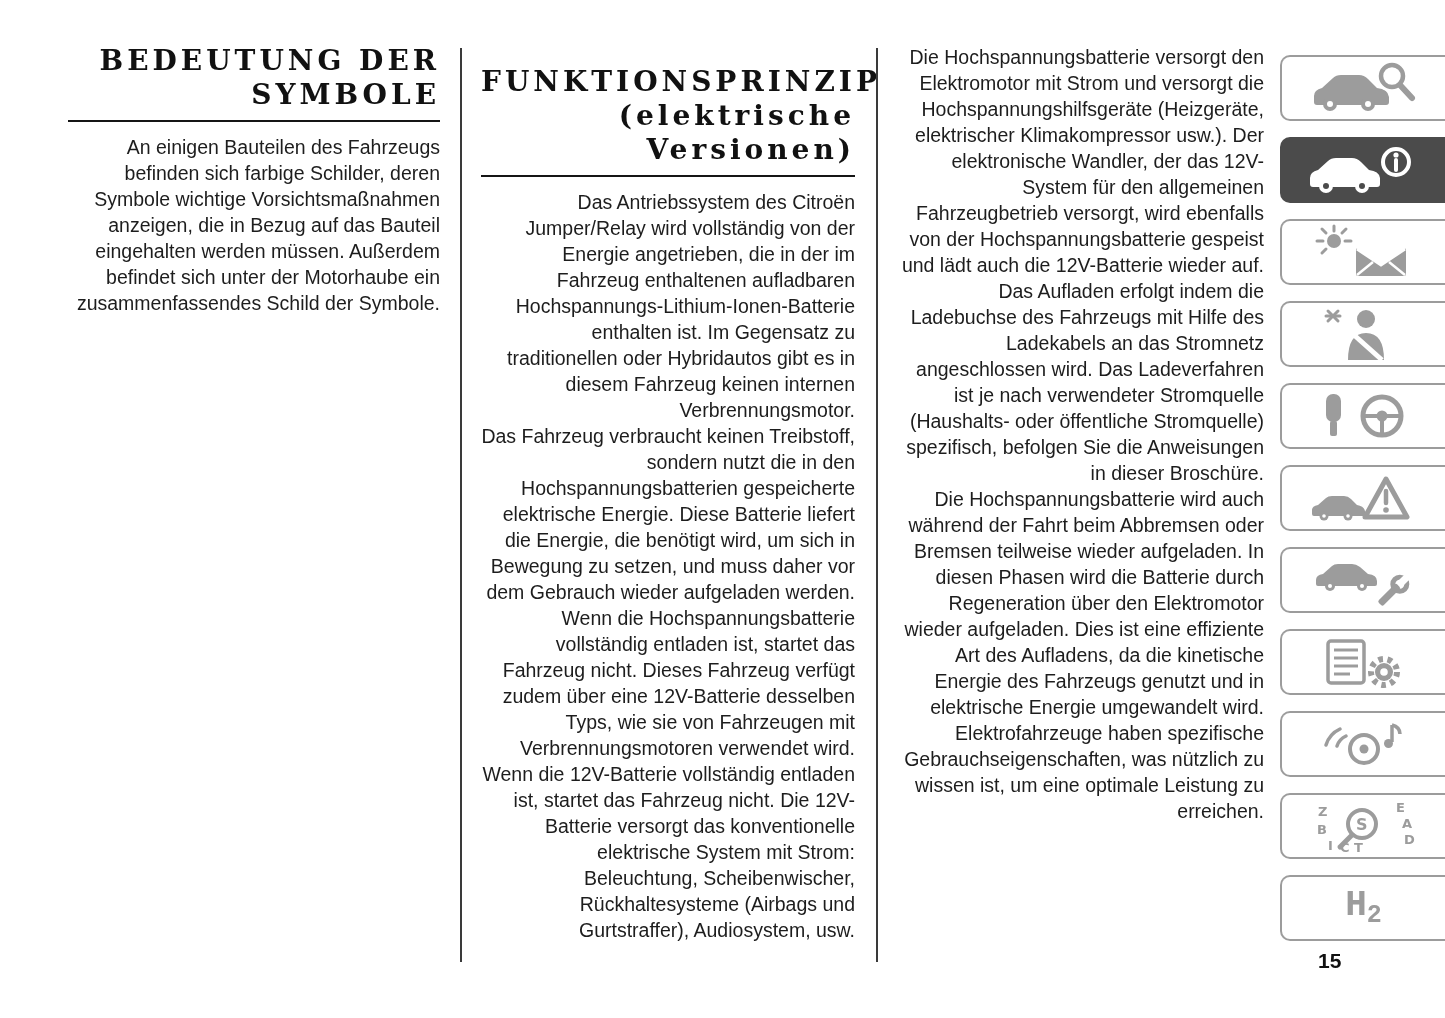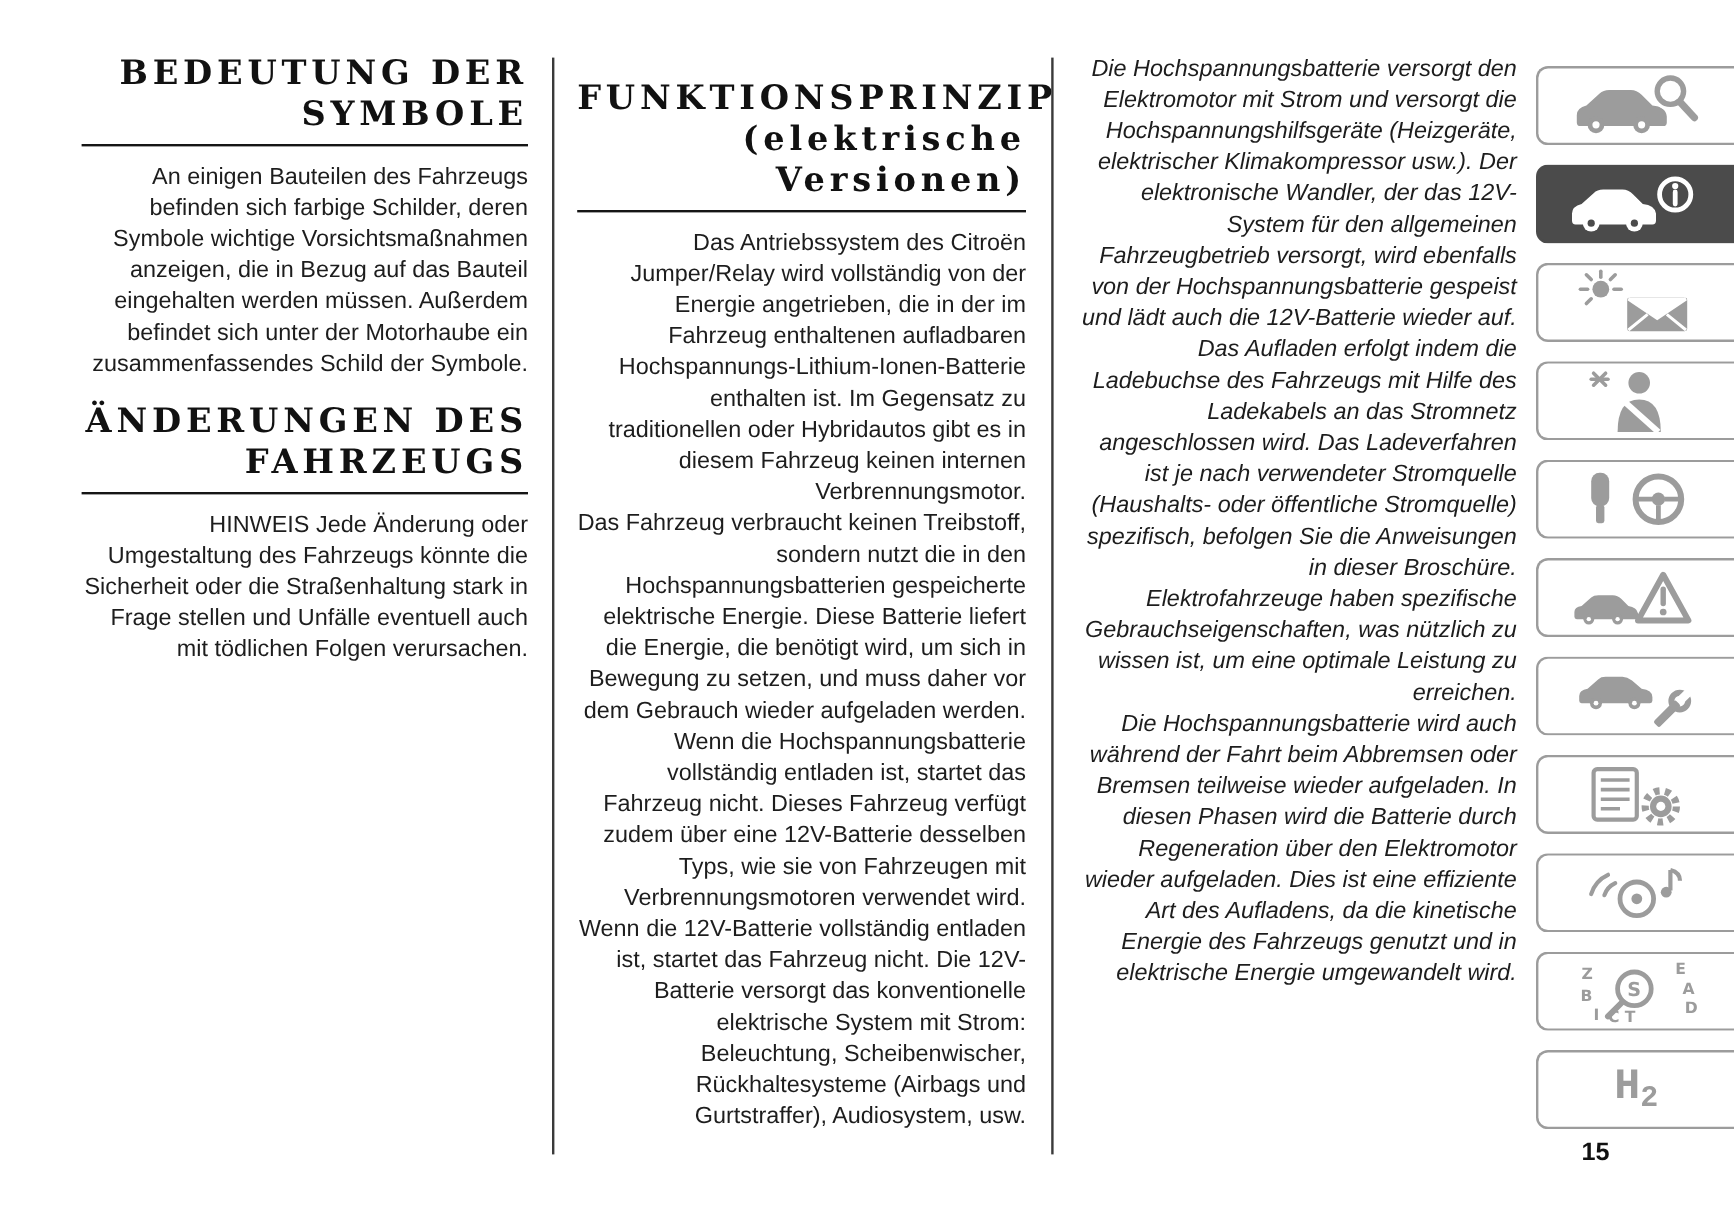--- a/index.html
+++ b/index.html
@@ -11,21 +11,21 @@
     background: #ffffff;
     font-family: "Liberation Sans", sans-serif;
     color: #1d1d1d;
     overflow: hidden;
   }
 
   
   .col { position: absolute; top: 44px; text-align: right; }
   .col-1 { left: 68px;  width: 372px; }
   .col-2 { left: 481px; width: 374px; margin-top: 21px; }
-  .col-3 { left: 896px; width: 368px; font-style: italic; }
+  .col-3 { left: 896px; width: 368px; }
 
   .vrule {
     position: absolute;
     top: 48px;
     width: 1.5px;
     height: 914px;
     background: #3a3a3a;
   }
   .vrule-1 { left: 460px; }
   .vrule-2 { left: 876px; }
@@ -121,47 +121,41 @@
 
 <div class="page">
 
   <section class="col col-1">
     <div class="section">
       <h2 class="heading">BEDEUTUNG DER SYMBOLE</h2>
       <div class="body-text">
         <p>An einigen Bauteilen des Fahrzeugs befinden sich farbige Schilder, deren Symbole wichtige Vorsichtsmaßnahmen anzeigen, die in Bezug auf das Bauteil eingehalten werden müssen. Außerdem befindet sich unter der Motorhaube ein zusammenfassendes Schild der Symbole.</p>
       </div>
     </div>
-    <div class="section">
-      <h2 class="heading">ÄNDERUNGEN DES FAHRZEUGS</h2>
-      <div class="body-text">
-        <p>HINWEIS Jede Änderung oder Umgestaltung des Fahrzeugs könnte die Sicherheit oder die Straßenhaltung stark in Frage stellen und Unfälle eventuell auch mit tödlichen Folgen verursachen.</p>
-      </div>
-    </div>
   </section>
 
   <div class="vrule vrule-1"></div>
 
   <section class="col col-2">
     <div class="section">
       <h2 class="heading">FUNKTIONSPRINZIP (elektrische Versionen)</h2>
       <div class="body-text">
         <p>Das Antriebssystem des Citroën Jumper/Relay wird vollständig von der Energie angetrieben, die in der im Fahrzeug enthaltenen aufladbaren Hochspannungs-Lithium-Ionen-Batterie enthalten ist. Im Gegensatz zu traditionellen oder Hybridautos gibt es in diesem Fahrzeug keinen internen Verbrennungsmotor.</p>
         <p>Das Fahrzeug verbraucht keinen Treibstoff, sondern nutzt die in den Hochspannungsbatterien gespeicherte elektrische Energie. Diese Batterie liefert die Energie, die benötigt wird, um sich in Bewegung zu setzen, und muss daher vor dem Gebrauch wieder aufgeladen werden. Wenn die Hochspannungsbatterie vollständig entladen ist, startet das Fahrzeug nicht. Dieses Fahrzeug verfügt zudem über eine 12V-Batterie desselben Typs, wie sie von Fahrzeugen mit Verbrennungsmotoren verwendet wird. Wenn die 12V-Batterie vollständig entladen ist, startet das Fahrzeug nicht. Die 12V-Batterie versorgt das konventionelle elektrische System mit Strom: Beleuchtung, Scheibenwischer, Rückhaltesysteme (Airbags und Gurtstraffer), Audiosystem, usw.</p>
       </div>
     </div>
   </section>
 
   <div class="vrule vrule-2"></div>
 
   <section class="col col-3">
     <div class="body-text" style="margin-top:0">
       <p>Die Hochspannungsbatterie versorgt den Elektromotor mit Strom und versorgt die Hochspannungshilfsgeräte (Heizgeräte, elektrischer Klimakompressor usw.). Der elektronische Wandler, der das 12V-System für den allgemeinen Fahrzeugbetrieb versorgt, wird ebenfalls von der Hochspannungsbatterie gespeist und lädt auch die 12V-Batterie wieder auf. Das Aufladen erfolgt indem die Ladebuchse des Fahrzeugs mit Hilfe des Ladekabels an das Stromnetz angeschlossen wird. Das Ladeverfahren ist je nach verwendeter Stromquelle (Haushalts- oder öffentliche Stromquelle) spezifisch, befolgen Sie die Anweisungen in dieser Broschüre.</p>
+      <p>Die Hochspannungsbatterie wird auch während der Fahrt beim Abbremsen oder Bremsen teilweise wieder aufgeladen. In diesen Phasen wird die Batterie durch Regeneration über den Elektromotor wieder aufgeladen. Dies ist eine effiziente Art des Aufladens, da die kinetische Energie des Fahrzeugs genutzt und in elektrische Energie umgewandelt wird.</p>
       <p>Elektrofahrzeuge haben spezifische Gebrauchseigenschaften, was nützlich zu wissen ist, um eine optimale Leistung zu erreichen.</p>
-      <p>Die Hochspannungsbatterie wird auch während der Fahrt beim Abbremsen oder Bremsen teilweise wieder aufgeladen. In diesen Phasen wird die Batterie durch Regeneration über den Elektromotor wieder aufgeladen. Dies ist eine effiziente Art des Aufladens, da die kinetische Energie des Fahrzeugs genutzt und in elektrische Energie umgewandelt wird.</p>
     </div>
   </section>
 
   <nav class="sidebar">
 
     <div class="tab">
       <svg viewBox="0 0 120 56" aria-hidden="true">
         <path class="ink-f" d="M10 42 v-6 q0 -6 8 -8 l11 -10 q3 -3 8 -3 h18 q5 0 9 4 l9 9 q11 1 12 9 v5 q0 3 -3 3 h-69 q-3 0 -3 -3 z"></path>
         <circle class="ink-f" cx="26" cy="44" r="7"></circle>
           <circle class="bg-f" cx="26" cy="44" r="3"></circle>

